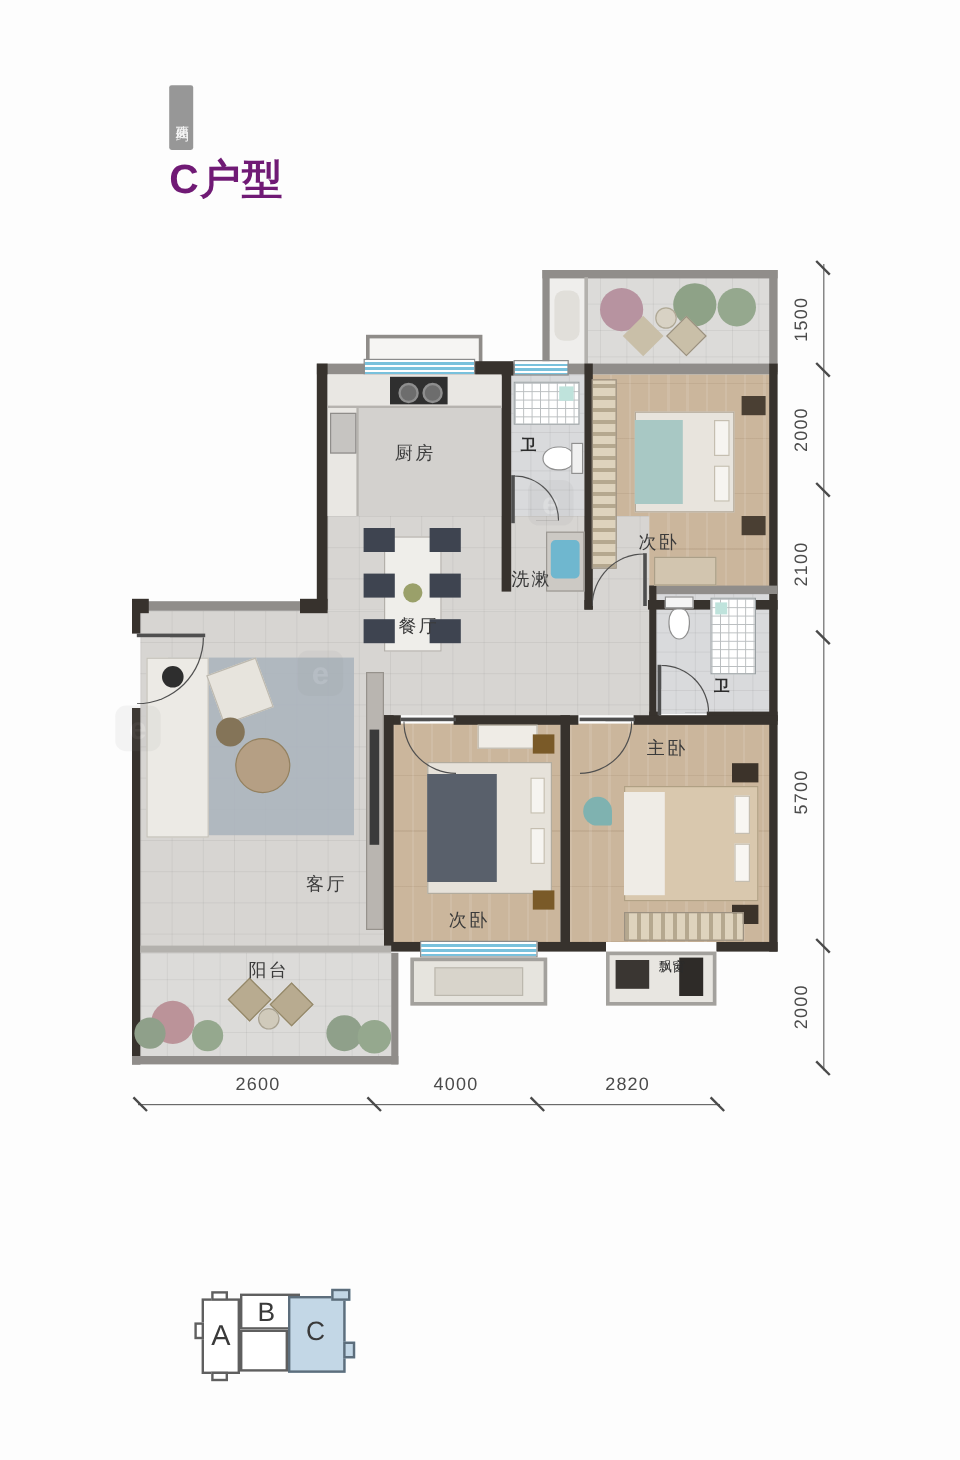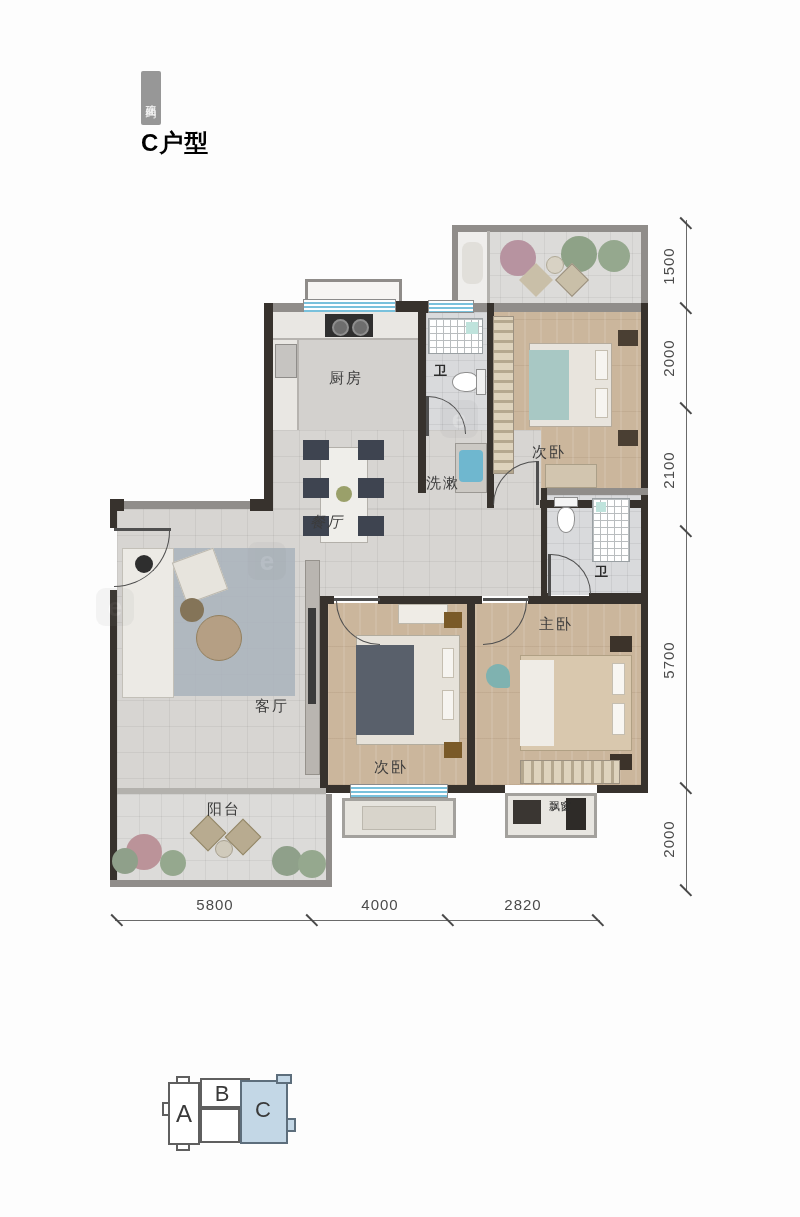--- a/index.html
+++ b/index.html
@@ -30,21 +30,21 @@
   .arc{position:absolute;border:0 solid #4f4f4f;box-sizing:border-box;}
   .leaf{position:absolute;background:#4f4f4f;}
   .furn{position:absolute;box-sizing:border-box;}
   .plant{position:absolute;border-radius:50%;}
   .wm{position:absolute;width:38px;height:38px;border-radius:9px;background:#8a8a8a;color:#ffffff;opacity:.08;display:flex;align-items:center;justify-content:center;font-size:26px;font-weight:bold;}
   
   .badge{position:absolute;left:141px;top:71px;width:20px;height:54px;background:#979797;color:#f4f4f4;writing-mode:vertical-rl;text-orientation:upright;font-size:11px;line-height:20px;text-align:center;letter-spacing:2px;border-radius:2px;}
   .area-line{position:absolute;left:171px;top:58px;color:#4a4a4a;font-size:49px;letter-spacing:1px;}
   .area-line sup{font-size:26px;}
   .type-line{position:absolute;left:141px;top:127px;display:flex;align-items:baseline;}
-  .type-name{font-size:24px;font-weight:bold;color:#000000;letter-spacing:1px;}
+  .type-name{font-size:34px;font-weight:bold;color:#701a75;letter-spacing:1px;}
   .type-desc{font-size:26px;color:#2e2e2e;margin-left:10px;letter-spacing:3px;}
   
   .legend{position:absolute;left:288px;top:968px;display:flex;align-items:center;gap:12px;}
   .sw{width:36px;height:10px;border:1px solid #b2afa9;box-sizing:border-box;}
   .legend .t{font-size:16px;font-weight:600;color:#1f1f1f;letter-spacing:2px;}
   
   .kp{position:absolute;border:2px solid #5f5f5f;background:#ffffff;box-sizing:border-box;}
   .kp-lbl{position:absolute;transform:translate(-50%,-50%);font-size:24px;color:#3a3a3a;}
 </style>
 </head>
@@ -224,23 +224,23 @@
         <span>e</span>
       </div>
     <div class="wm" style="left:440px;top:400px;">
         <span>e</span>
       </div>
 
     <div class="lbl" style="left:346px;top:378px;">厨房</div>
     <div class="lbl lbl-s" style="left:441px;top:371px;">卫</div>
     <div class="lbl" style="left:549px;top:452px;">次卧</div>
     <div class="lbl" style="left:443px;top:483px;">洗漱</div>
-    <div class="lbl" style="left:327px;top:522px;font-style:italic;">餐厅</div>
+    <div class="lbl" style="left:349px;top:522px;">餐厅</div>
     <div class="lbl lbl-s" style="left:602px;top:572px;">卫</div>
-    <div class="lbl" style="left:272px;top:706px;text-align:right;">客厅</div>
+    <div class="lbl" style="left:272px;top:737px;text-align:right;">客厅</div>
     <div class="lbl" style="left:391px;top:767px;">次卧</div>
     <div class="lbl" style="left:556px;top:624px;">主卧</div>
     <div class="lbl" style="left:224px;top:809px;">阳台</div>
     <div class="lbl" style="left:560px;top:806px;font-size:11px;color:#2b2b2b;letter-spacing:0;">飘窗</div>
   </div>
 
   <div>
     <div class="a dline" style="left:686px;top:220px;width:1px;height:672px;"></div>
     <div class="tick" style="left:686px;top:223px;"></div>
     <div class="tick" style="left:686px;top:308px;"></div>
@@ -254,21 +254,21 @@
     <div class="dim dim-v" style="left:668px;top:660px;">5700</div>
     <div class="dim dim-v" style="left:668px;top:839px;">2000</div>
   </div>
 
   <div>
     <div class="a dline" style="left:115px;top:920px;width:485px;height:1px;"></div>
     <div class="tick" style="left:117px;top:920px;"></div>
     <div class="tick" style="left:312px;top:920px;"></div>
     <div class="tick" style="left:448px;top:920px;"></div>
     <div class="tick" style="left:598px;top:920px;"></div>
-    <div class="dim dim-h" style="left:215px;top:904px;">5800</div>
+    <div class="dim dim-h" style="left:215px;top:904px;">2600</div>
     <div class="dim dim-h" style="left:380px;top:904px;">4000</div>
     <div class="dim dim-h" style="left:523px;top:904px;">2820</div>
   </div>
 
 
   <div>
     <div class="kp" style="left:168px;top:1082px;width:32px;height:63px;"></div>
     <div class="kp" style="left:176px;top:1076px;width:14px;height:8px;"></div>
     <div class="kp" style="left:162px;top:1102px;width:8px;height:14px;"></div>
     <div class="kp" style="left:176px;top:1143px;width:14px;height:8px;"></div>

